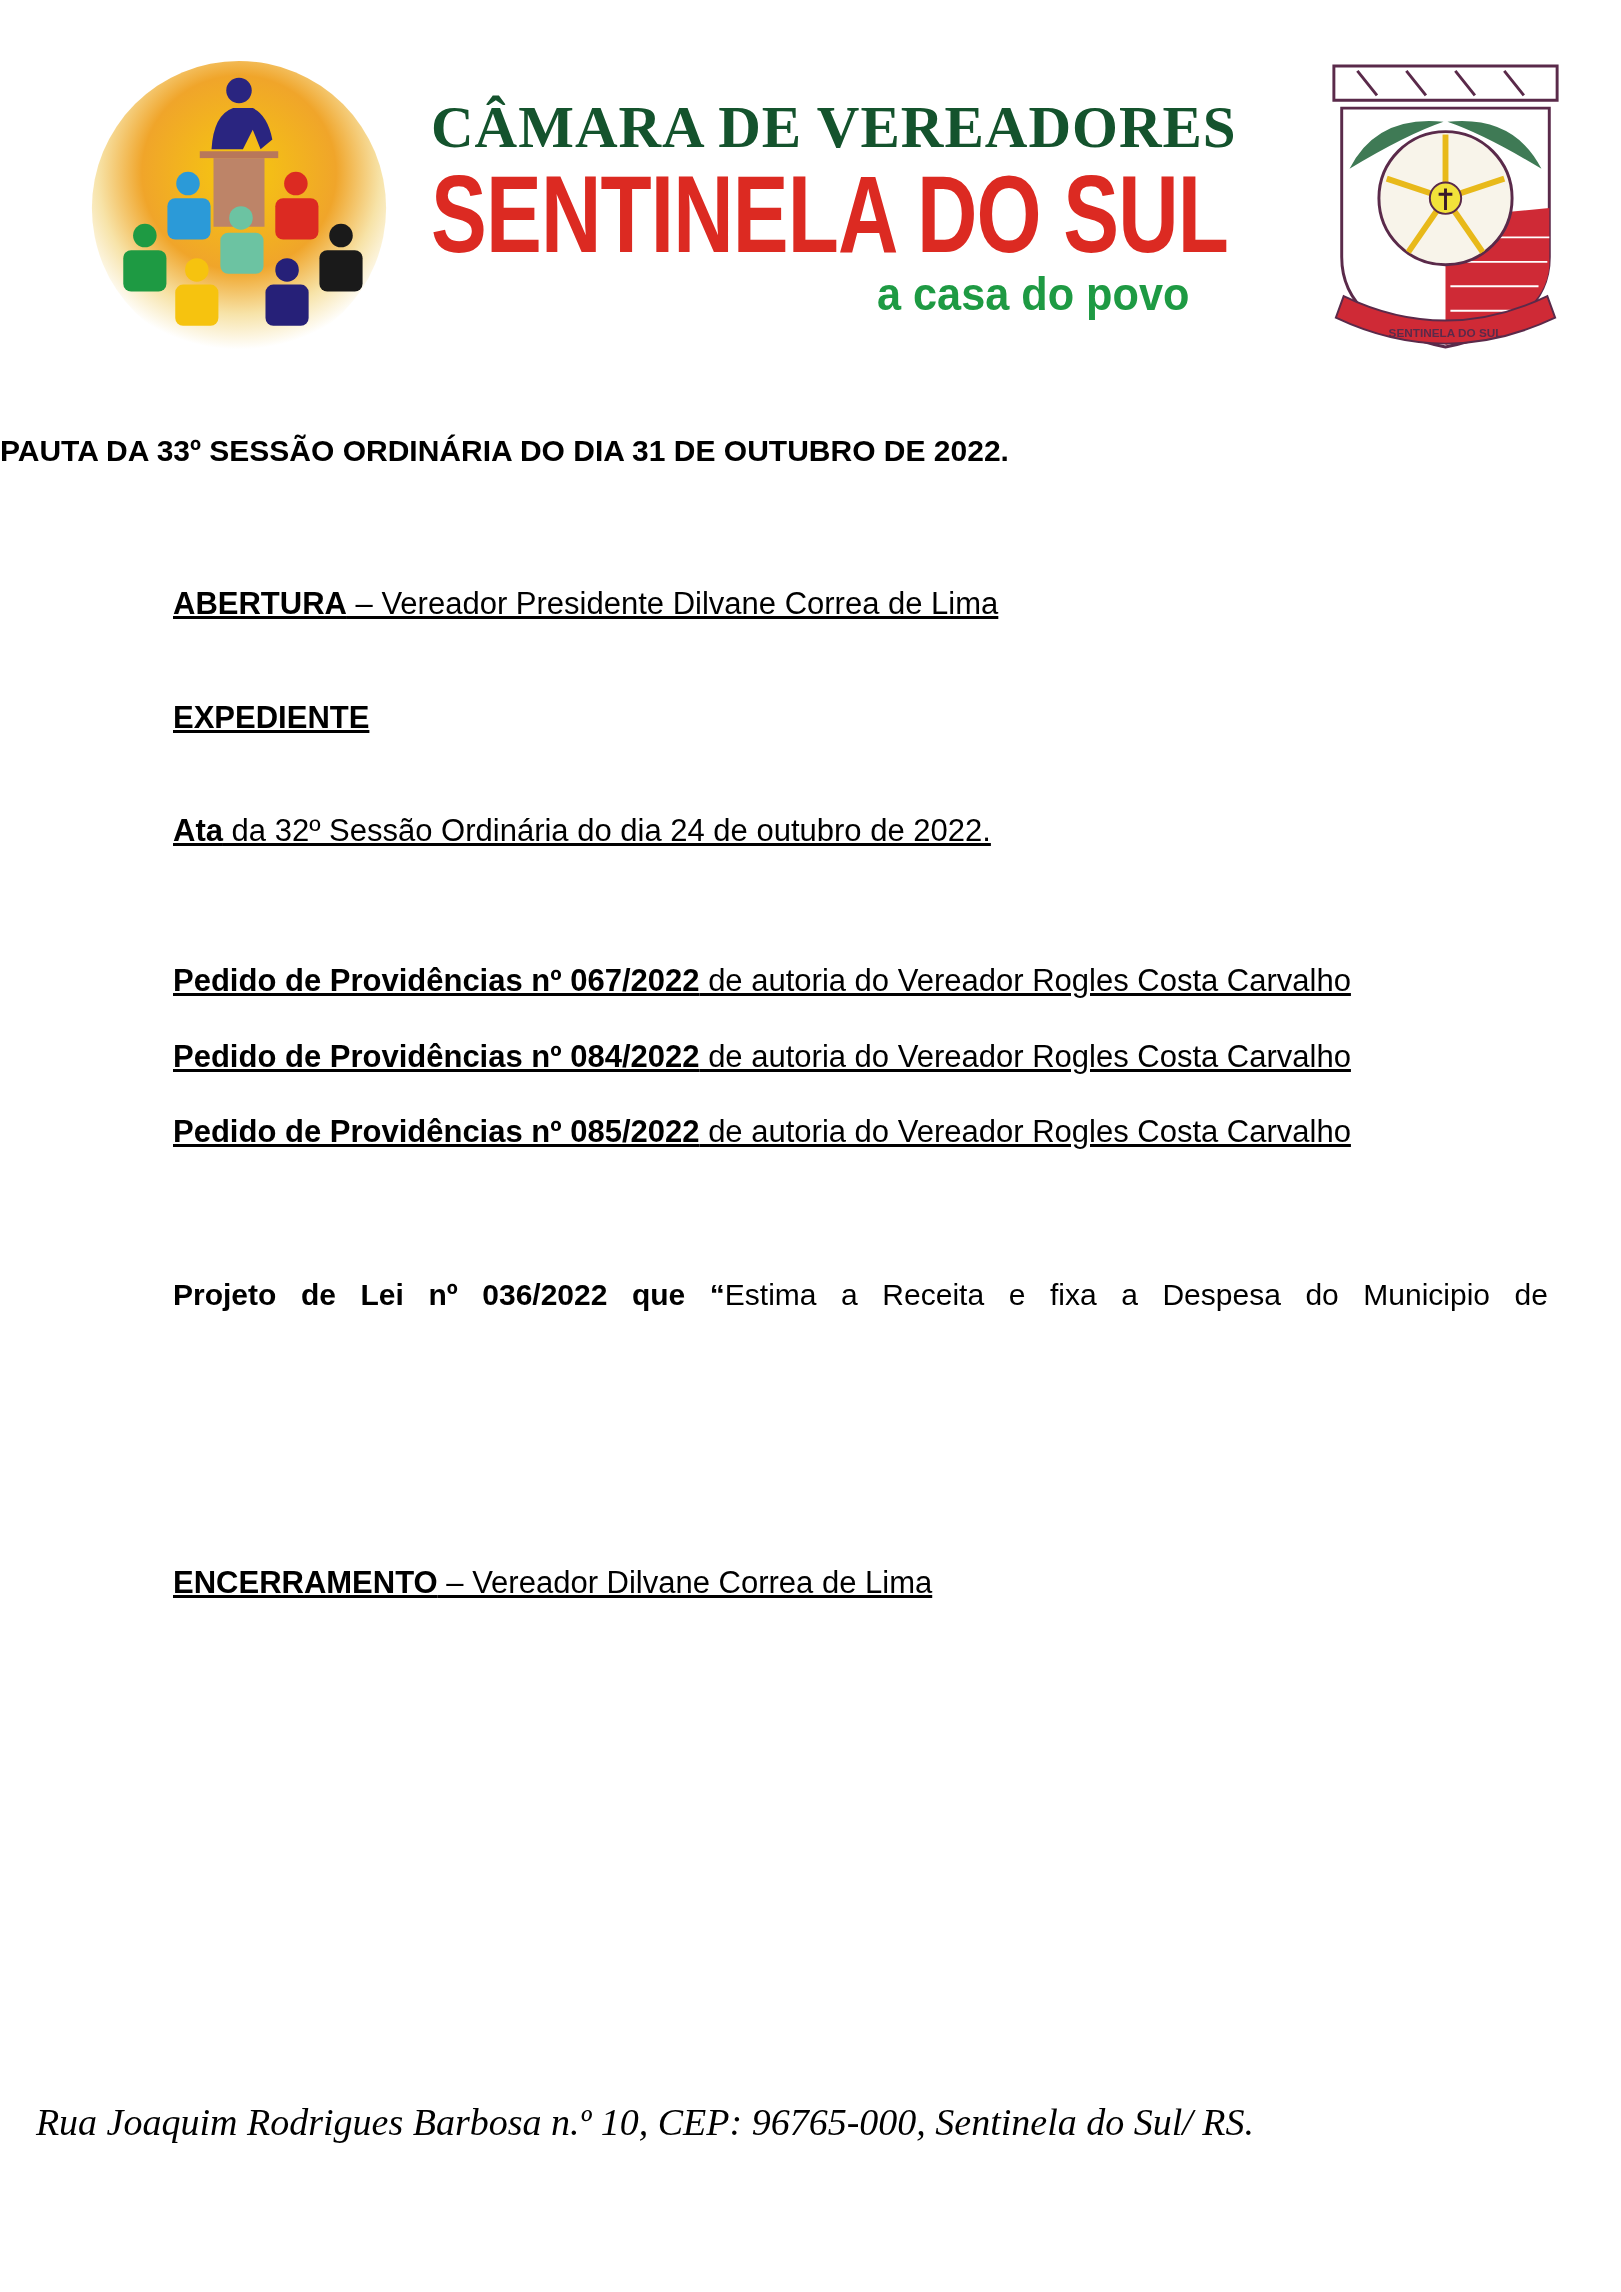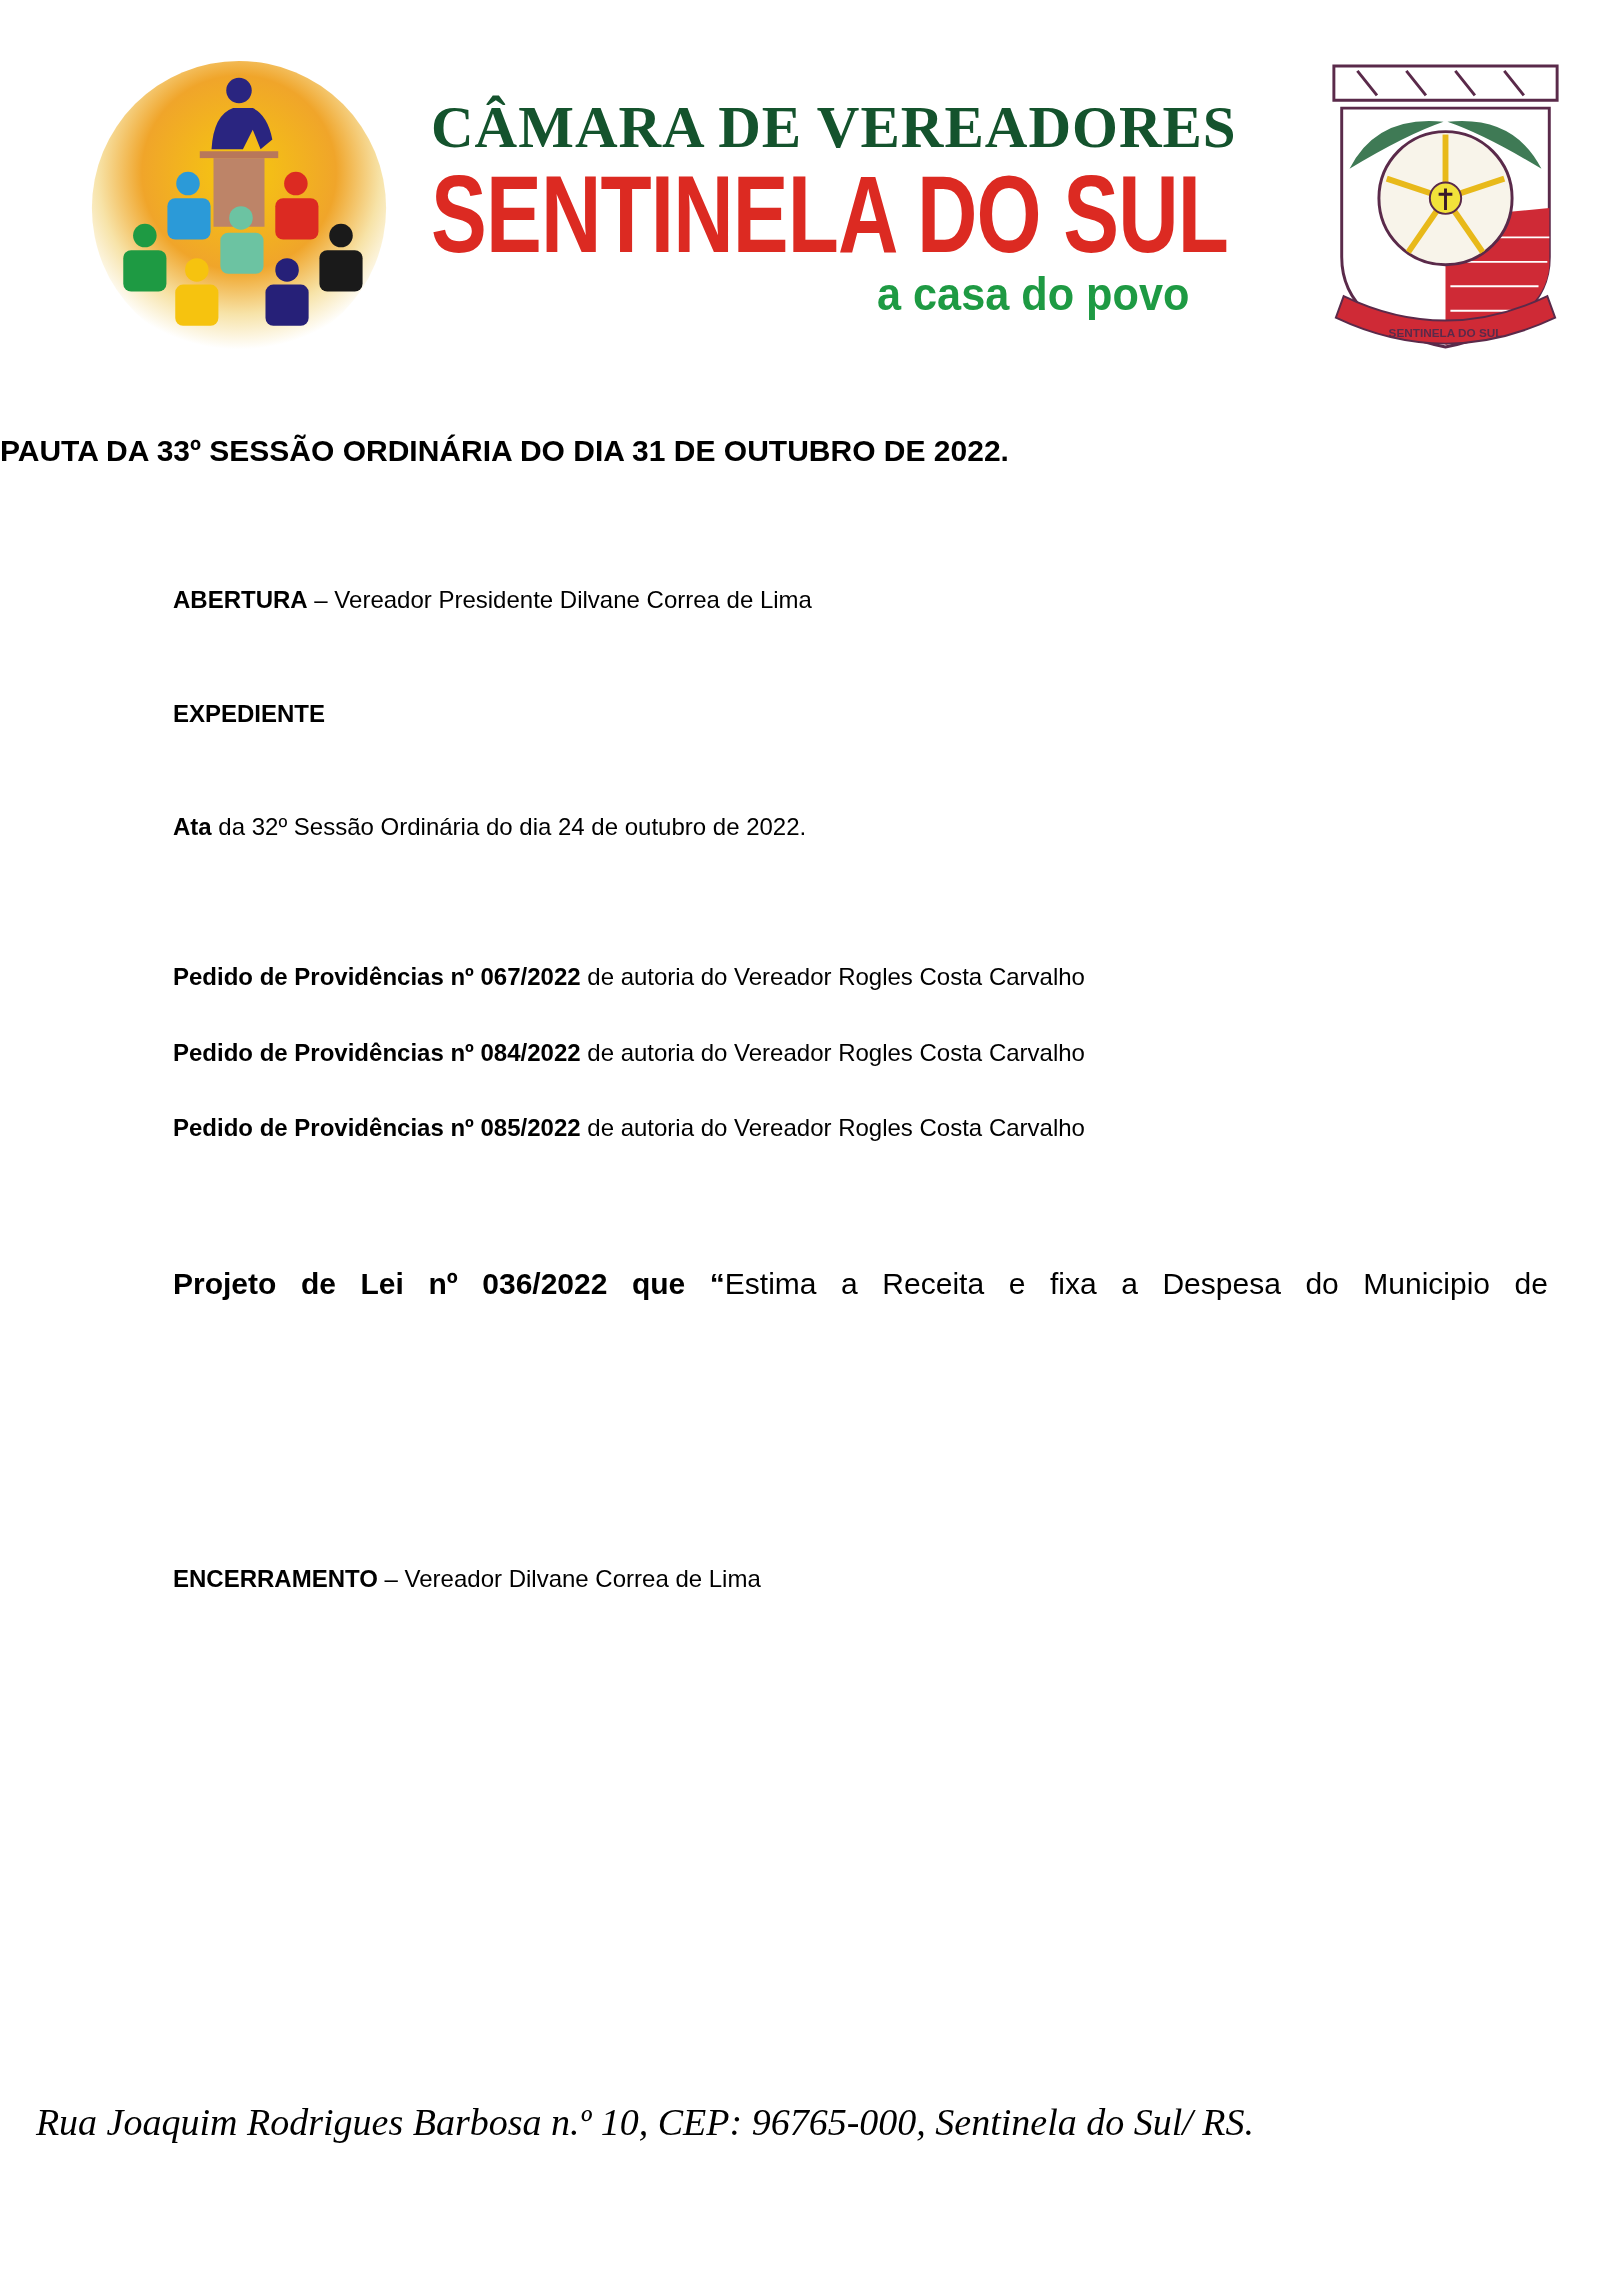--- a/index.html
+++ b/index.html
@@ -8,25 +8,25 @@
   .header { position: absolute; left: 0; top: 0; width: 1621px; height: 372px; }
   .logo-left { position: absolute; left: 86px; top: 61px; width: 306px; height: 306px; }
   .crest { position: absolute; left: 1328px; top: 61px; width: 235px; height: 294px; }
 
   .brand-1 { position: absolute; left: 431px; top: 98px; width: 833px; font-family: "Liberation Serif", serif; font-weight: bold; color: #14532d; font-size: 59px; letter-spacing: 1px; line-height: 1; white-space: nowrap; transform: scaleY(1.0); }
   .brand-2 { position: absolute; left: 431px; top: 159px; width: 863px; font-family: "Liberation Sans", sans-serif; font-weight: bold; color: #dc2a22; font-size: 102px; letter-spacing: -1px; line-height: 1; white-space: nowrap; transform-origin: left top; transform: scaleX(0.82) scaleY(1.08); }
   .brand-3 { position: absolute; left: 877px; top: 270px; font-family: "Liberation Sans", sans-serif; font-weight: bold; color: #1e9a43; font-size: 47px; line-height: 1; white-space: nowrap; transform-origin: left top; transform: scaleX(0.92); }
 
   .title { position: absolute; left: 0; top: 434px; width: 1621px; text-align: left; font-weight: bold; font-size: 30px; letter-spacing: 0; white-space: nowrap; }
 
-  .line { position: absolute; left: 173px; font-size: 24px; white-space: nowrap; }
+  .line { position: absolute; left: 173px; font-size: 31px; white-space: nowrap; text-decoration: underline; }
   .line b { font-weight: bold; }
 
   .para { position: absolute; left: 173px; top: 1265px; width: 1375px; font-size: 30px; line-height: 37px; text-align: justify; text-align-last: left; }
-  .para .first { display: block; text-align: justify; text-align-last: justify; }
+  .para .first { display: block; text-align: justify; text-align-last: justify; margin-top: 11px; }
 
   .footer { position: absolute; left: 0; top: 2098px; width: 1290px; text-align: center; font-family: "Liberation Serif", serif; font-style: italic; font-size: 38px; line-height: 49px; }
 </style>
 </head>
 <body>
 
 <div class="header">
 
   <svg class="logo-left" viewBox="0 0 312 312">
     <defs>

